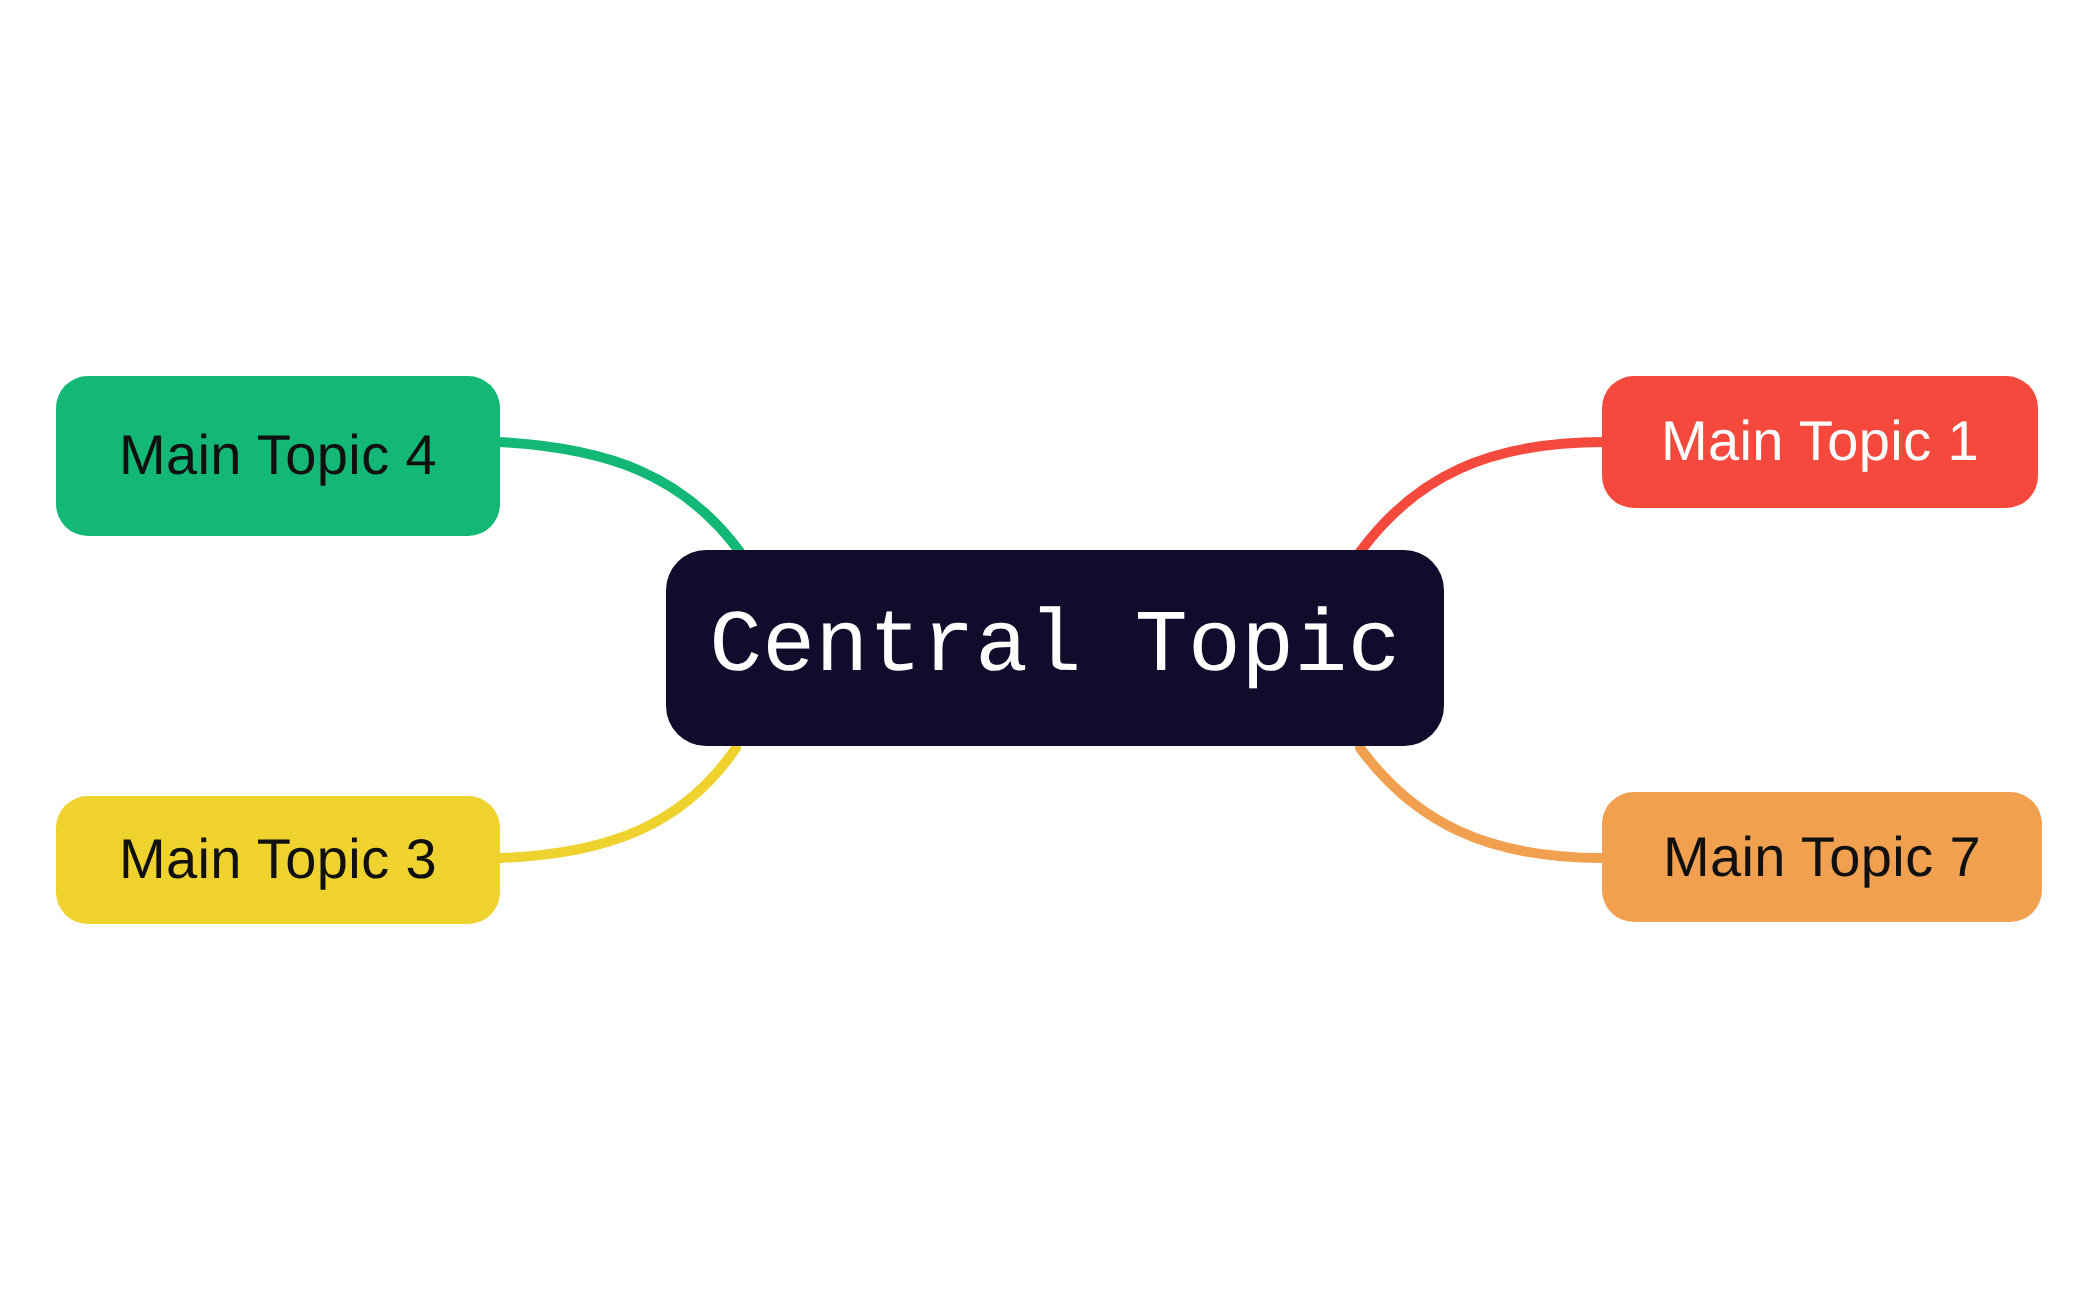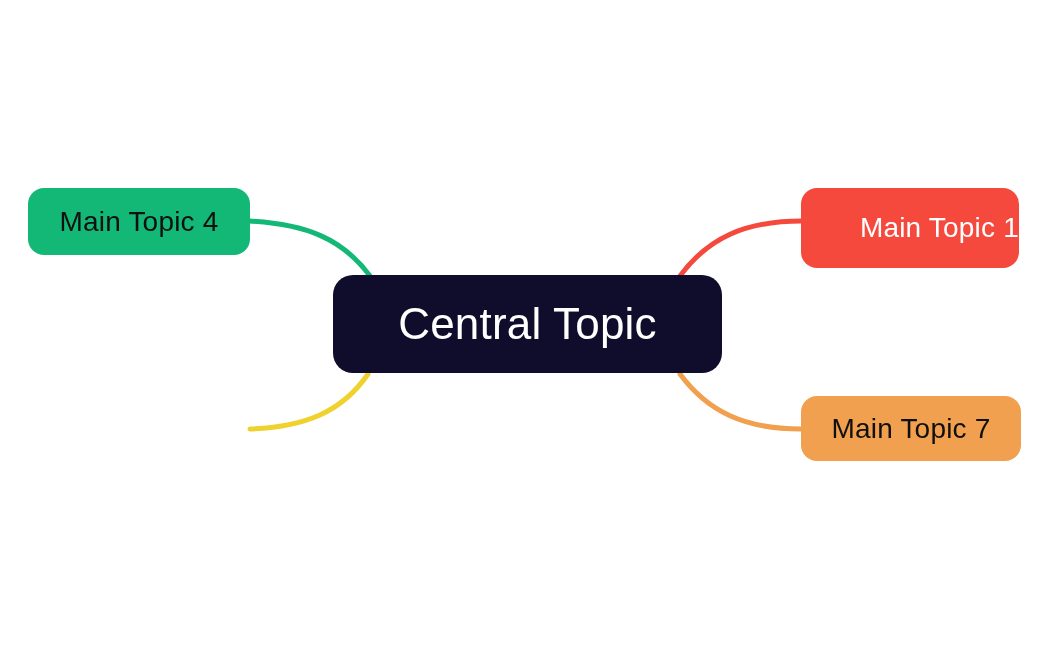--- a/index.html
+++ b/index.html
@@ -34,34 +34,35 @@
     white-space: nowrap;
     font-weight: 500;
     letter-spacing: 0.2px;
   }
   .central {
     left: 333px;
     top: 275px;
     width: 389px;
     height: 98px;
     border-radius: 20px;
+    font-family: Liberation Mono, monospace;
   }
   .central .label {
     font-size: 44px;
   }
   .topic {
     border-radius: 16px;
   }
   .topic .label {
     font-size: 28px;
   }
-  .topic-1 { left: 801px; top: 188px; width: 218px; height: 80px; justify-content: flex-end; }
+  .topic-1 { left: 801px; top: 188px; width: 218px; height: 66px; }
   .topic-2 { left: 801px; top: 396px; width: 220px; height: 65px; }
   .topic-3 { left: 28px;  top: 398px; width: 222px; height: 64px; }
-  .topic-4 { left: 28px;  top: 188px; width: 222px; height: 67px; }
+  .topic-4 { left: 28px;  top: 188px; width: 222px; height: 80px; }
 </style>
 </head>
 <body>
 
 <div class="stage">
 
   <svg class="links" viewBox="0 0 1050 650">
     <path d="M 680 276 C 708 238, 745 221, 802 221" fill="none" stroke-width="5" stroke-linecap="round" stroke="#f4493c"></path>
     <path d="M 680 374 C 708 412, 745 429, 801 429" fill="none" stroke-width="5" stroke-linecap="round" stroke="#f0a04e"></path>
     <path d="M 250 429 C 305 427, 342 412, 368 374" fill="none" stroke-width="5" stroke-linecap="round" stroke="#efd22e"></path>
@@ -73,18 +74,21 @@
   </div>
 
   <div class="node topic topic-1" style="background: rgb(244, 73, 60);">
     <span class="label" style="color: rgb(255, 255, 255);">Main Topic 1</span>
   </div>
 
   <div class="node topic topic-2" style="background: rgb(240, 160, 78);">
     <span class="label" style="color: rgb(16, 16, 16);">Main Topic 7</span>
   </div>
 
+  <div class="node topic topic-3" style="background: rgb(239, 210, 46);">
+    <span class="label" style="color: rgb(16, 16, 16);">Main Topic 3</span>
+  </div>
 
   <div class="node topic topic-4" style="background: rgb(19, 184, 119);">
     <span class="label" style="color: rgb(16, 16, 16);">Main Topic 4</span>
   </div>
 
 </div>
 
 </body></html>

